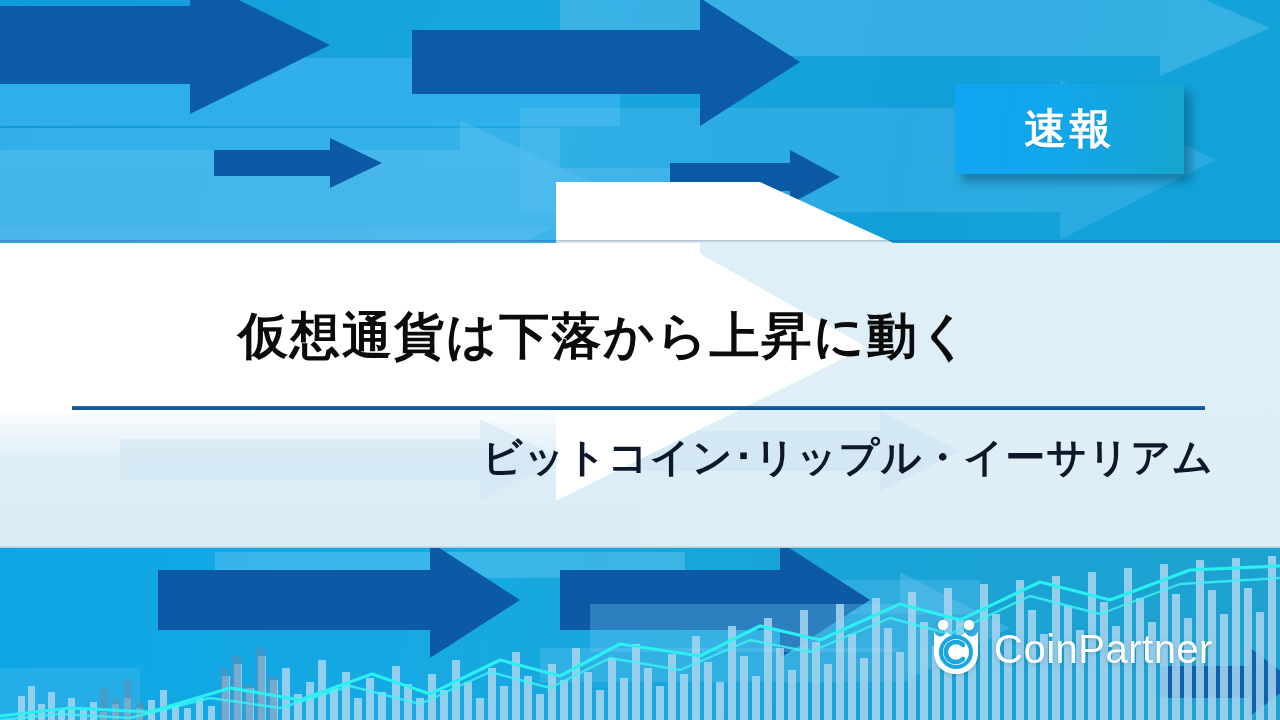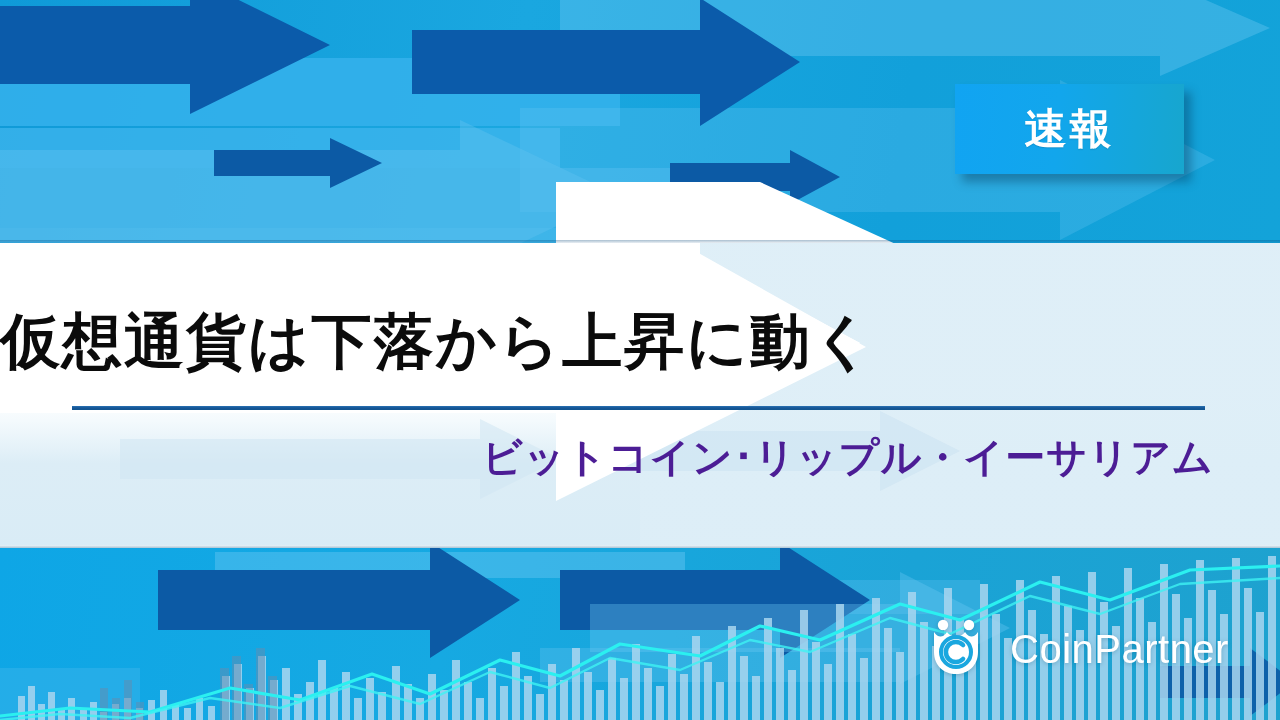--- a/index.html
+++ b/index.html
@@ -87,54 +87,54 @@
     letter-spacing: 3px;
     line-height: 1;
     text-shadow: 0 1px 1px rgba(0,50,80,.18);
   }
 
   
   .title {
     position: absolute;
     left: 0; top: 310px;
     width: 1210px;
-    text-align: left;
+    text-align: center;
     color: #0b0b0b;
-    font-size: 60px;
+    font-size: 50px;
     font-weight: 700;
     letter-spacing: 2px;
     line-height: 1.05;
     white-space: nowrap;
   }
   .rule {
     position: absolute;
     left: 72px; top: 406px;
     width: 1133px; height: 4px;
     background: linear-gradient(180deg, #2a73b4 0%, #165697 45%, #10558f 100%);
   }
   .subtitle {
     position: absolute;
     left: 0; top: 432px;
     width: 1214px;
     text-align: right;
-    color: #4c1d95;
+    color: #0f172a;
     font-size: 40px;
     font-weight: 700;
     letter-spacing: 1px;
     line-height: 1.25;
     white-space: nowrap;
   }
 
   
   .logo {
     position: absolute;
     left: 930px; top: 618px;
     display: flex;
     align-items: center;
-    gap: 28px;
+    gap: 12px;
     filter: drop-shadow(0 1px 2px rgba(0,50,80,.25));
   }
   .logo-word {
     color: #ffffff;
     font-size: 40px;
     font-weight: 400;
     letter-spacing: .5px;
     line-height: 1;
   }
 </style>

